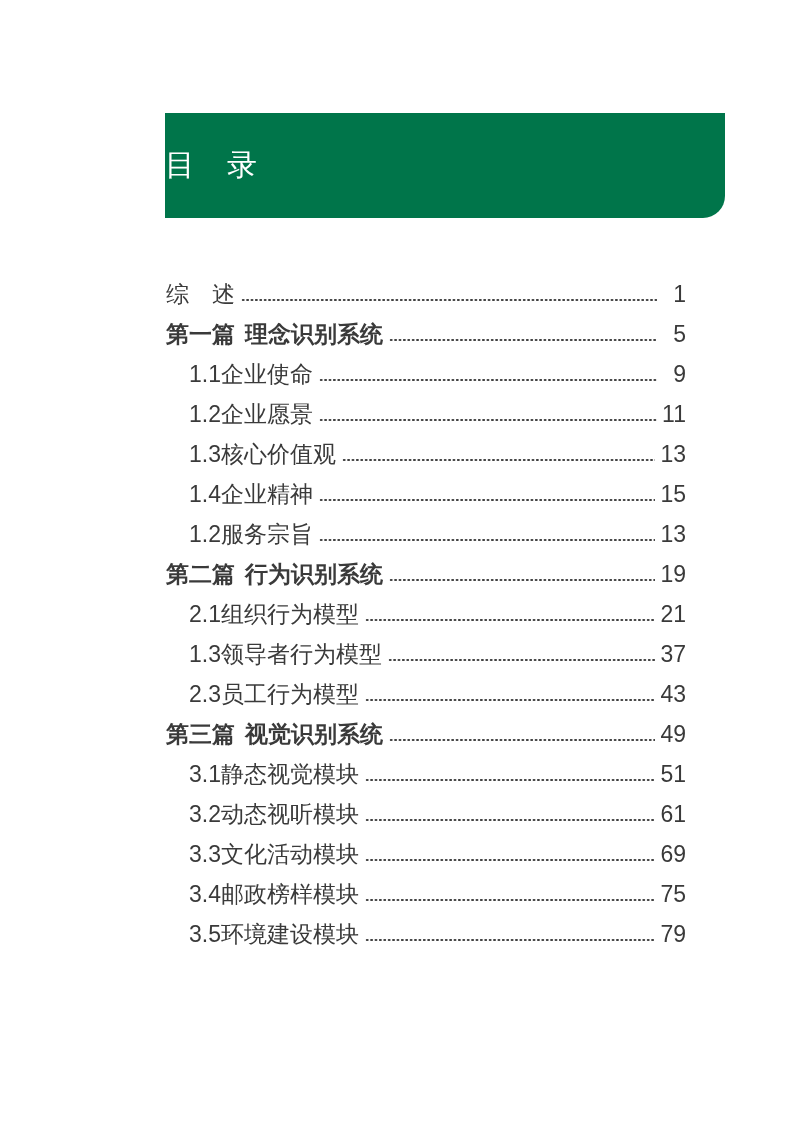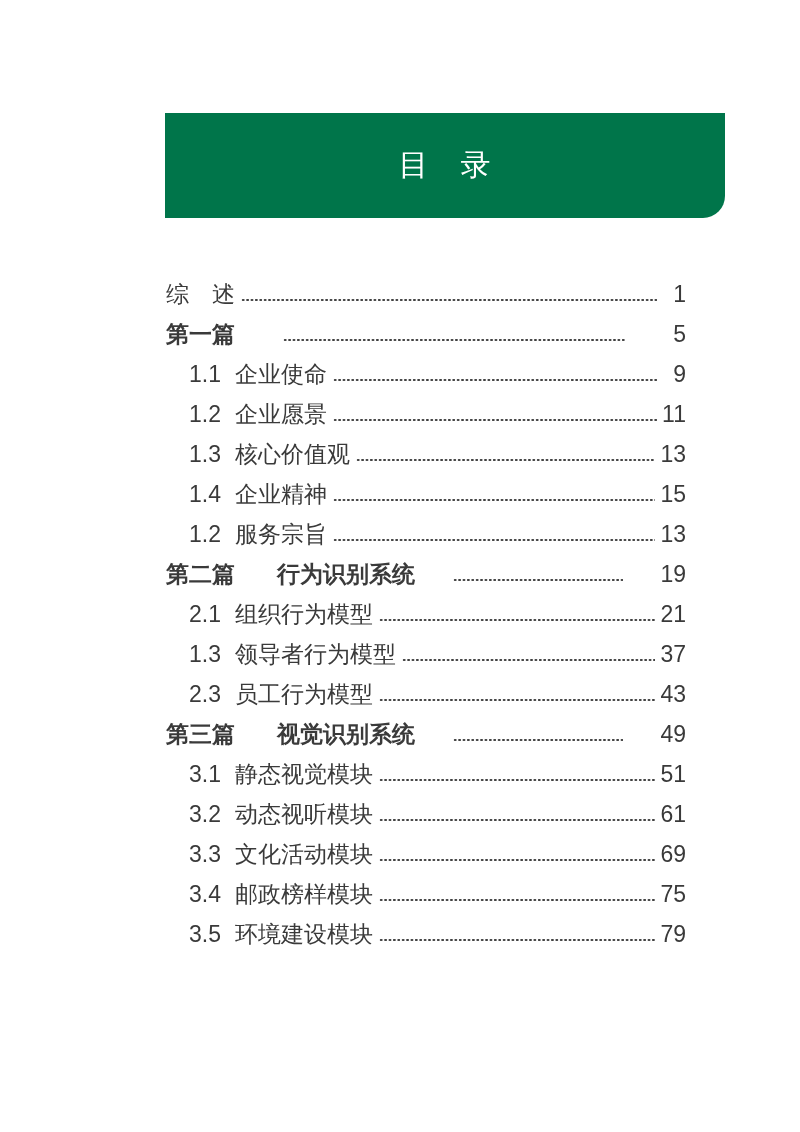--- a/index.html
+++ b/index.html
@@ -24,21 +24,20 @@
   .banner {
     position: absolute;
     left: 165px;
     top: 113px;
     width: 560px;
     height: 105px;
     background: #00754a;
     border-radius: 0 0 22px 0;
     display: flex;
     align-items: center;
-    justify-content: center;
   }
   .banner-title {
     color: #ffffff;
     font-size: 30px;
     font-weight: normal;
     letter-spacing: 1px;
   }
   
   .toc {
     position: absolute;
@@ -49,31 +48,30 @@
   .toc-row {
     display: flex;
     align-items: baseline;
     height: 40px;
     line-height: 40px;
     font-size: 23px;
     cursor: pointer;
   }
   .toc-row.chapter {
     font-weight: bold;
-    gap: 32px;
   }
   .toc-row.sub {
     padding-left: 23px;
   }
   .toc-prefix {
     margin-right: 10px;
     white-space: nowrap;
   }
   .toc-row.sub .toc-prefix {
-    margin-right: 14px;
+    margin-right: 0;
     font-weight: normal;
   }
   .toc-title {
     white-space: nowrap;
   }
   .toc-leader {
     flex: 1;
     height: 4px;
     margin: 0 5px 0 6px;
     background-image: radial-gradient(circle, #3e3e3e 0.95px, transparent 1.4px);
@@ -100,20 +98,21 @@
   <div class="toc">
 
     <div class="toc-row top">
       <span class="toc-title">综　述</span>
       <span class="toc-leader"></span>
       <span class="toc-page">1</span>
     </div>
 
     <div class="toc-row chapter">
       <span class="toc-prefix">第一篇</span>
+      <span class="toc-title">理念识别系统</span>
       <span class="toc-leader"></span>
       <span class="toc-page">5</span>
     </div>
 
     <div class="toc-row sub">
       <span class="toc-prefix">1.1</span>
       <span class="toc-title">企业使命</span>
       <span class="toc-leader"></span>
       <span class="toc-page">9</span>
     </div>

